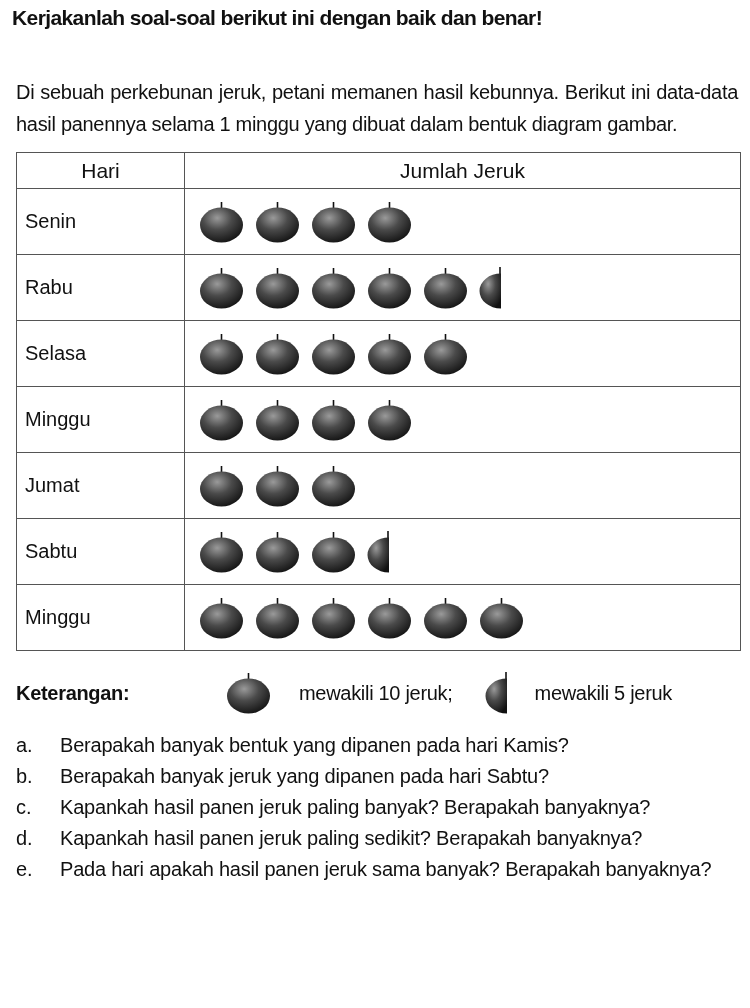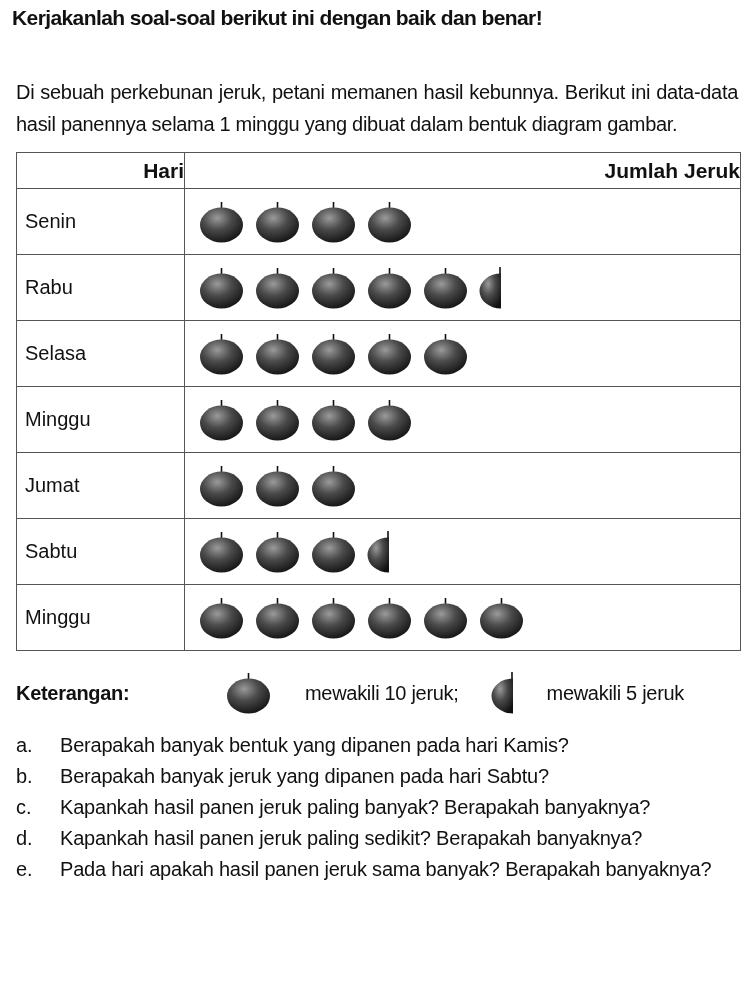--- a/index.html
+++ b/index.html
@@ -2,31 +2,31 @@
 <html><head>
 <meta charset="utf-8">
 <style>
   html, body { margin:0; padding:0; background:#fff; }
   body { width:750px; height:1008px; position:relative; overflow:hidden;
          font-family:"Liberation Sans", "DejaVu Sans", sans-serif; color:#111; }
   .title { position:absolute; left:12px; top:6px; font-size:21px; font-weight:bold; letter-spacing:-0.6px; white-space:nowrap; }
   .intro { position:absolute; left:16px; top:36px; width:722px; font-size:20px; line-height:32px; text-align:justify; letter-spacing:-0.3px;margin-top:40px; }
   table.pict { position:absolute; left:16px; top:152px; width:725px; border-collapse:collapse; }
   table.pict td, table.pict th { border:1.5px solid #555; padding:0; }
-  table.pict th { height:35px; font-size:21px; font-weight:bold; text-align:right; }
+  table.pict th { height:35px; font-size:21px; font-weight:normal; text-align:center; }
   table.pict td { height:65px; }
   .col-day { width:167px; }
   .day { font-size:20px; padding-left:8px !important; }
   .icons { padding-left:14px !important; }
   .icons-inner { display:flex; gap:11px; align-items:center; }
   .fruit { width:45px; height:42px; display:inline-block; }
   .fruit.half { width:22px; }
   .legend { position:absolute; left:16px; top:672px; display:flex; align-items:center; font-size:20px;gap:28px; }
   .legend .lbl { font-weight:bold; width:182px; letter-spacing:-0.3px; }
-  .legend .txt { margin:0 4px 0 6px; letter-spacing:-0.3px; }
+  .legend .txt { margin:0 4px 0 0; letter-spacing:-0.3px; }
   .qs { position:absolute; left:16px; top:730px; width:724px; font-size:20px; }
   .q { display:flex; line-height:31px; margin-bottom:0; }
   .q .letter { width:44px; flex:none; }
   .q .body { flex:1; text-align:justify; letter-spacing:-0.2px; }
 </style>
 </head>
 <body>
 
 <svg width="0" height="0" style="position:absolute">
   <defs>

